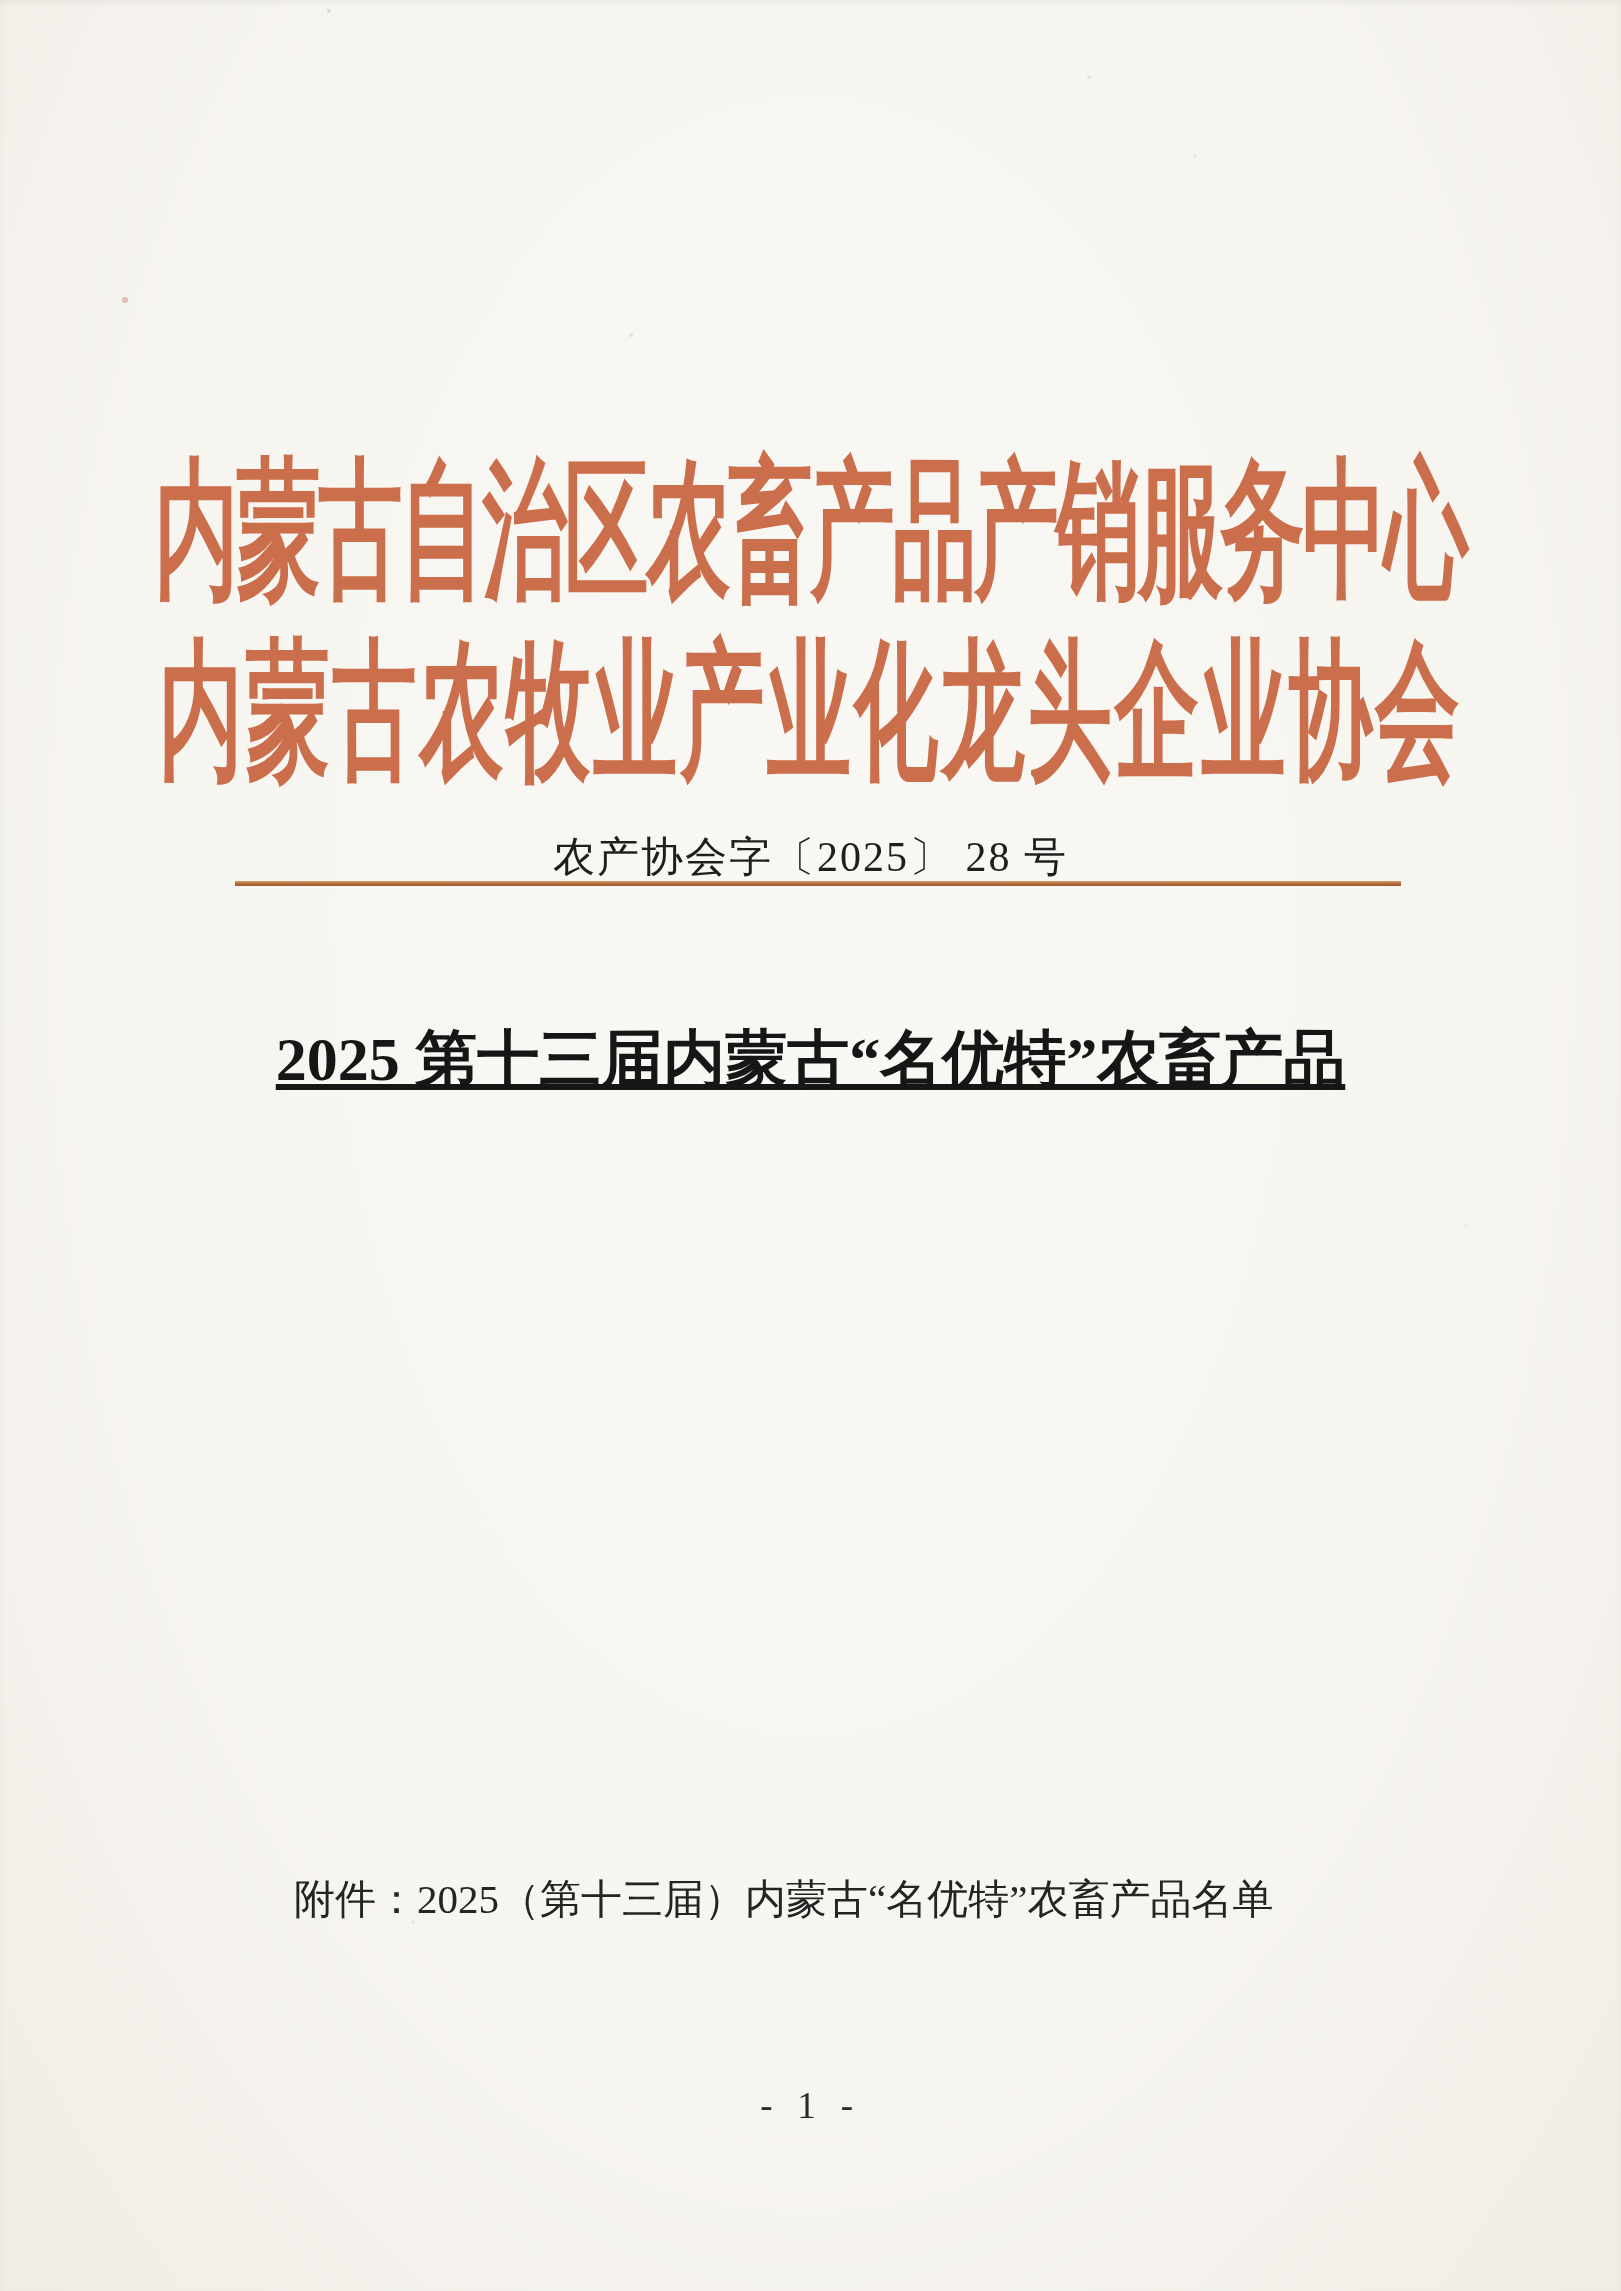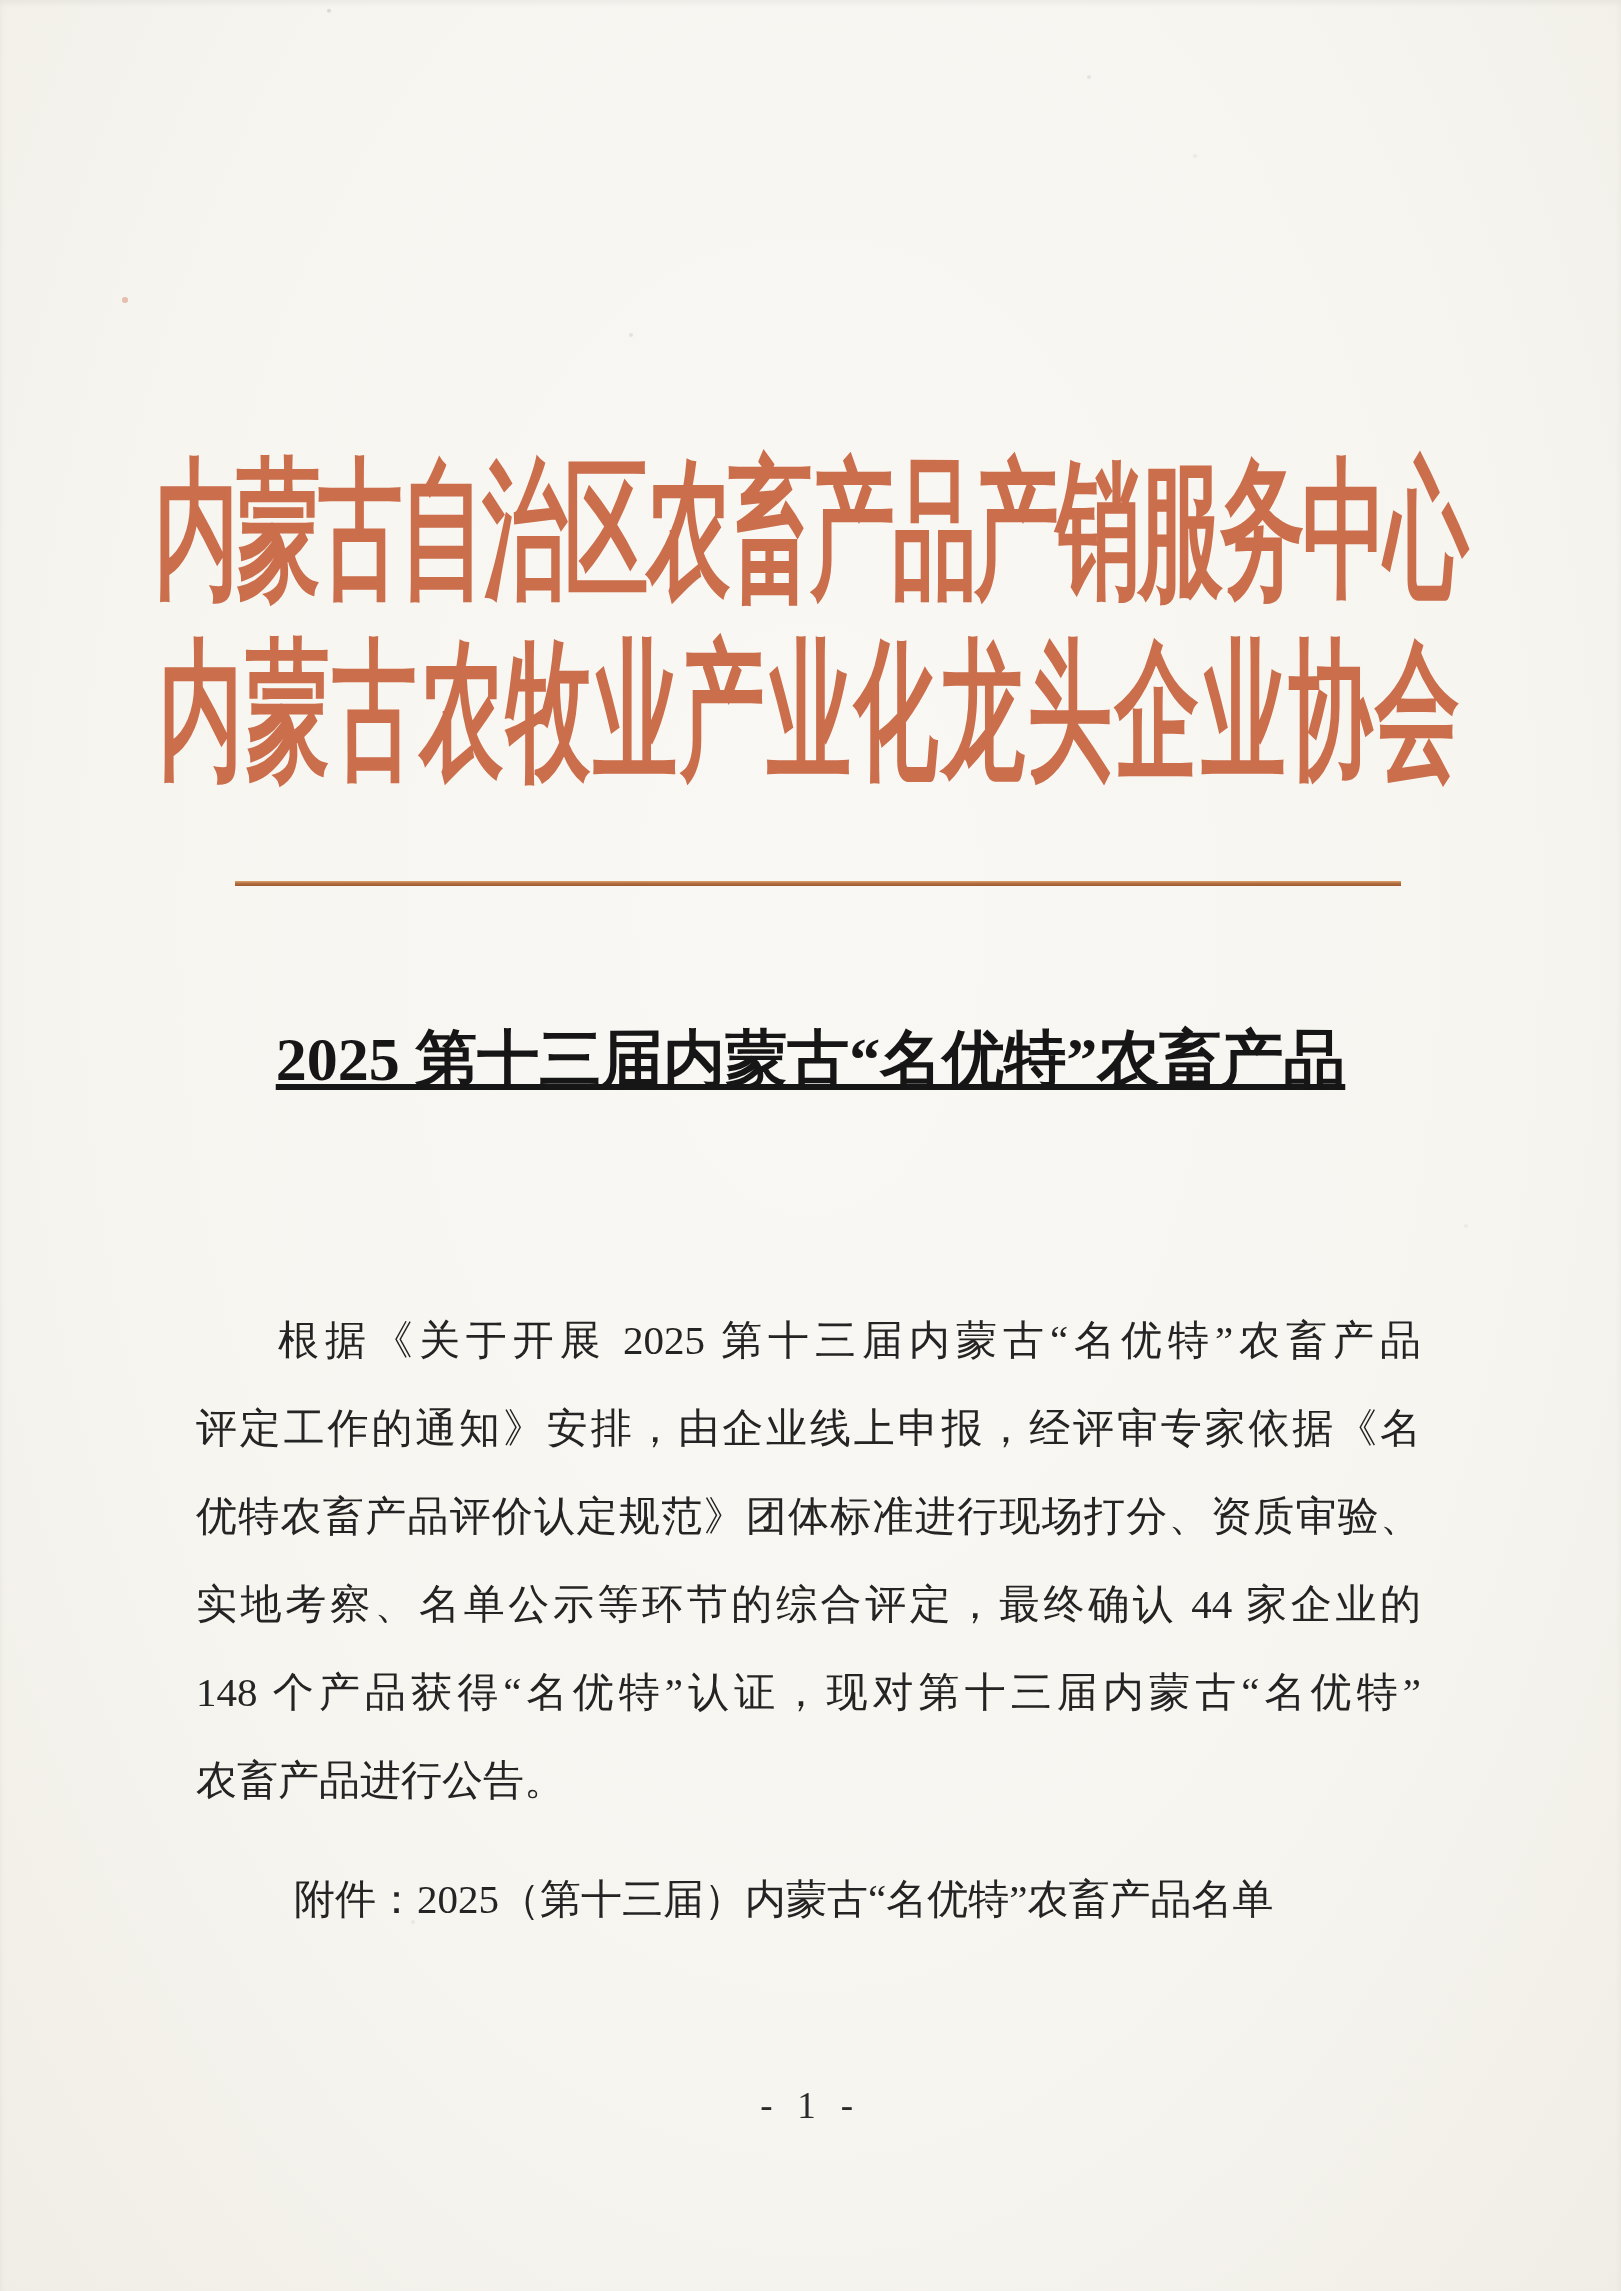--- a/index.html
+++ b/index.html
@@ -107,32 +107,25 @@
 <div class="page">
 
   <div class="org-line" id="org1">
     <span class="stretch">内蒙古自治区农畜产品产销服务中心</span>
   </div>
 
   <div class="org-line" id="org2">
     <span class="stretch">内蒙古农牧业产业化龙头企业协会</span>
   </div>
 
+  <div class="doc-number">农产协会字〔2025〕 28 号</div>
 
   <div class="red-rule"></div>
 
   <div class="title-line" id="title1">2025 第十三届内蒙古“名优特”农畜产品</div>
 
-  <div class="body-block">
-    <p class="bline first">根据《关于开展 2025 第十三届内蒙古“名优特”农畜产品</p>
-    <p class="bline">评定工作的通知》安排，由企业线上申报，经评审专家依据《名</p>
-    <p class="bline">优特农畜产品评价认定规范》团体标准进行现场打分、资质审验、</p>
-    <p class="bline">实地考察、名单公示等环节的综合评定，最终确认 44 家企业的</p>
-    <p class="bline">148 个产品获得“名优特”认证，现对第十三届内蒙古“名优特”</p>
-    <p class="bline last">农畜产品进行公告。</p>
-  </div>
 
   <p class="attachment">附件：2025（第十三届）内蒙古“名优特”农畜产品名单</p>
 
   <div class="page-number">- 1 -</div>
 
 </div>
 
 
 </body></html>

